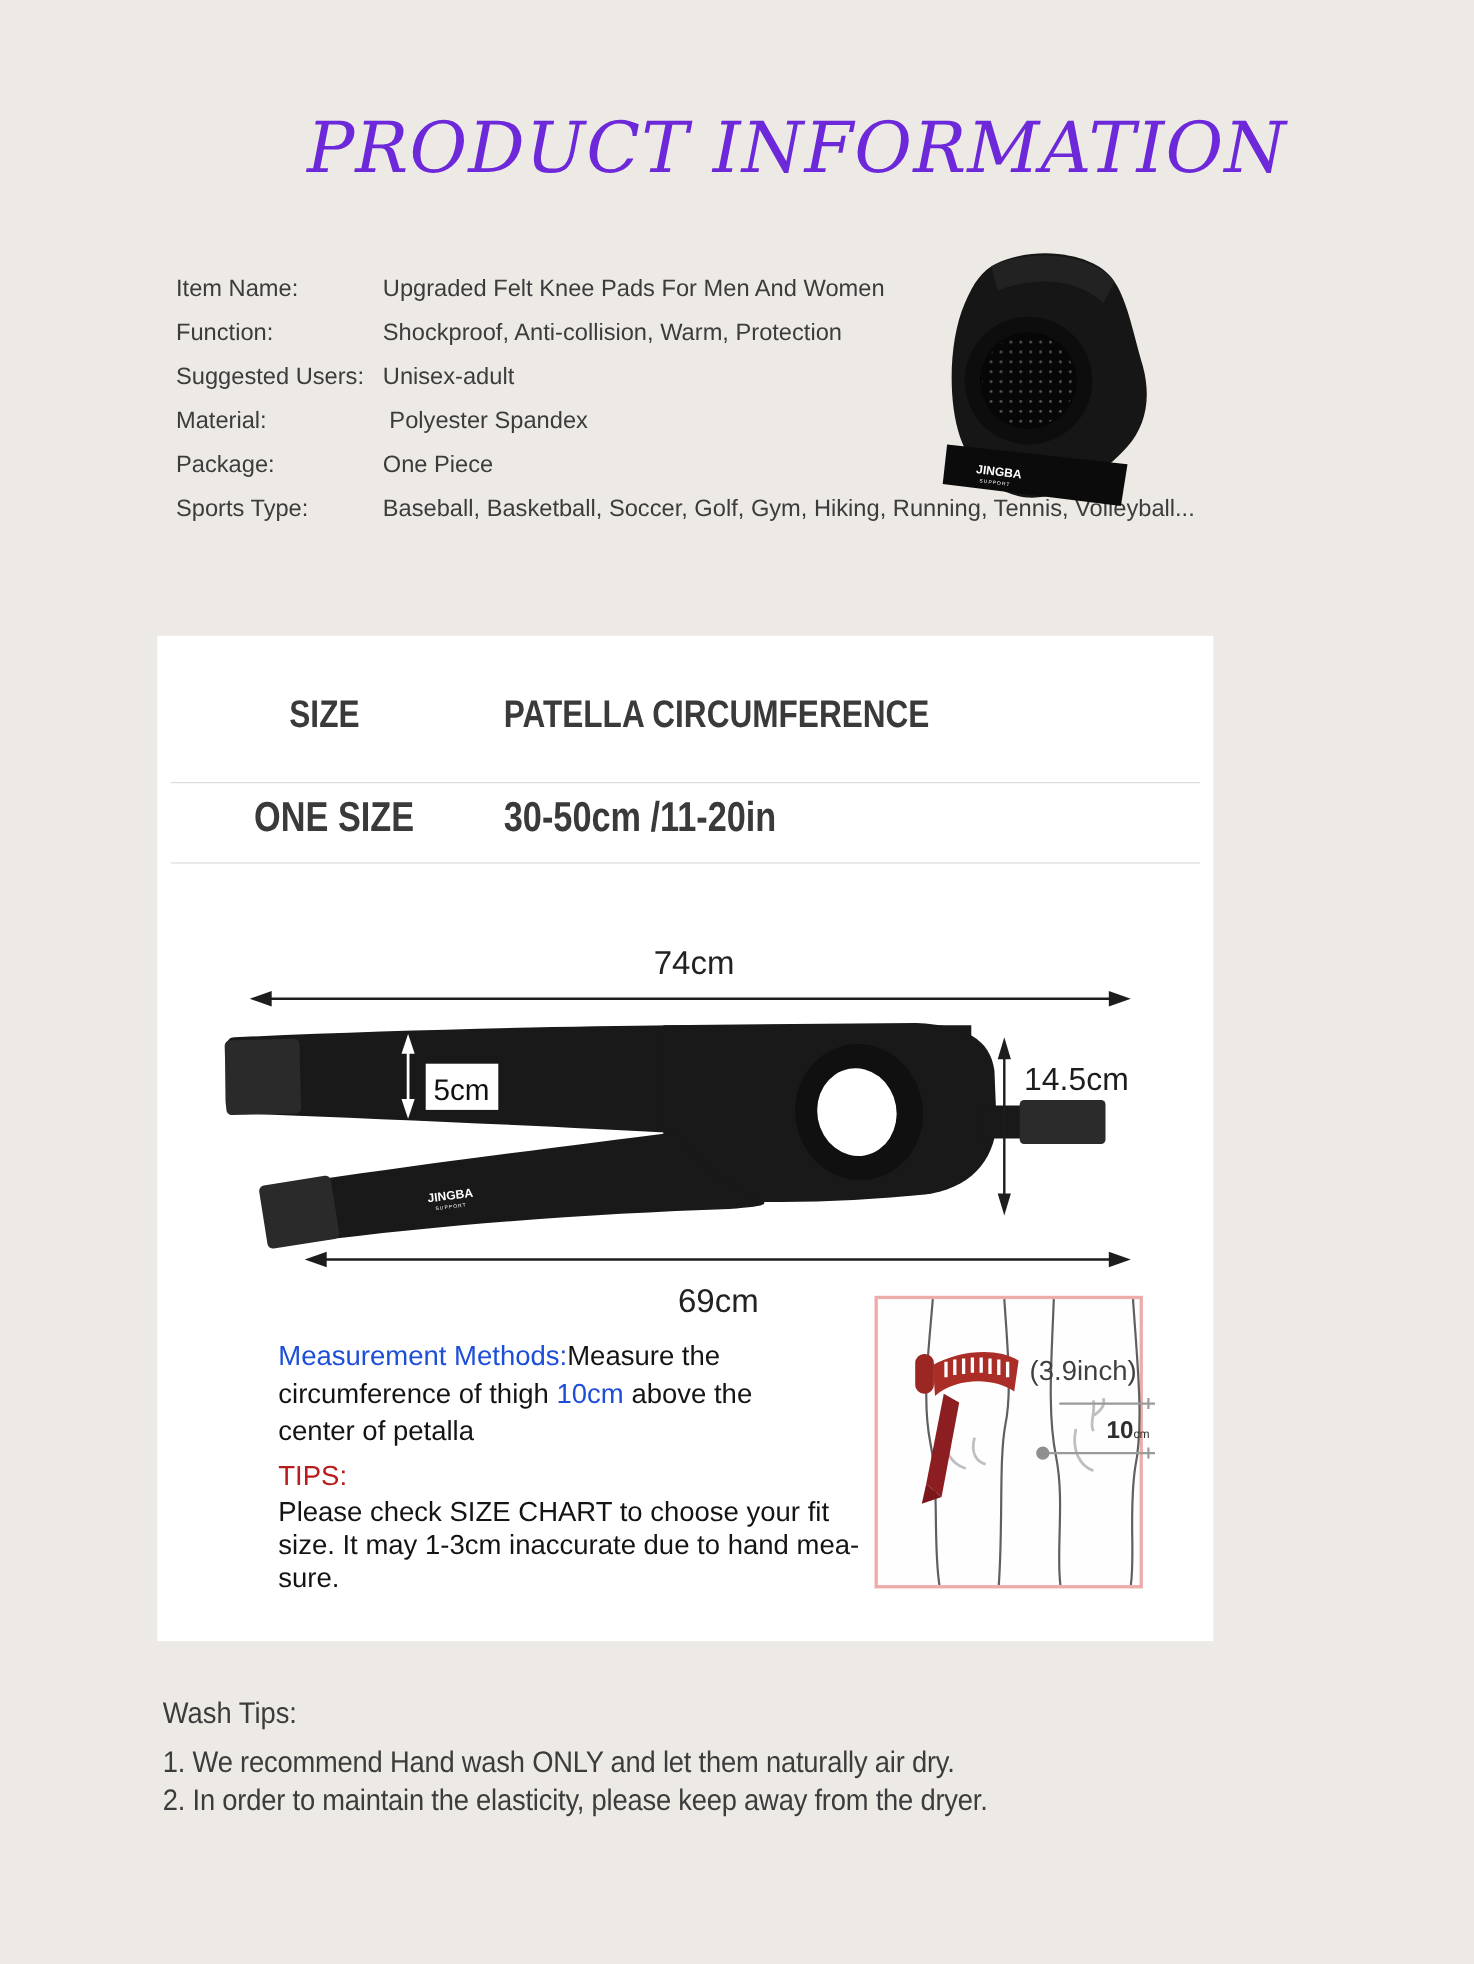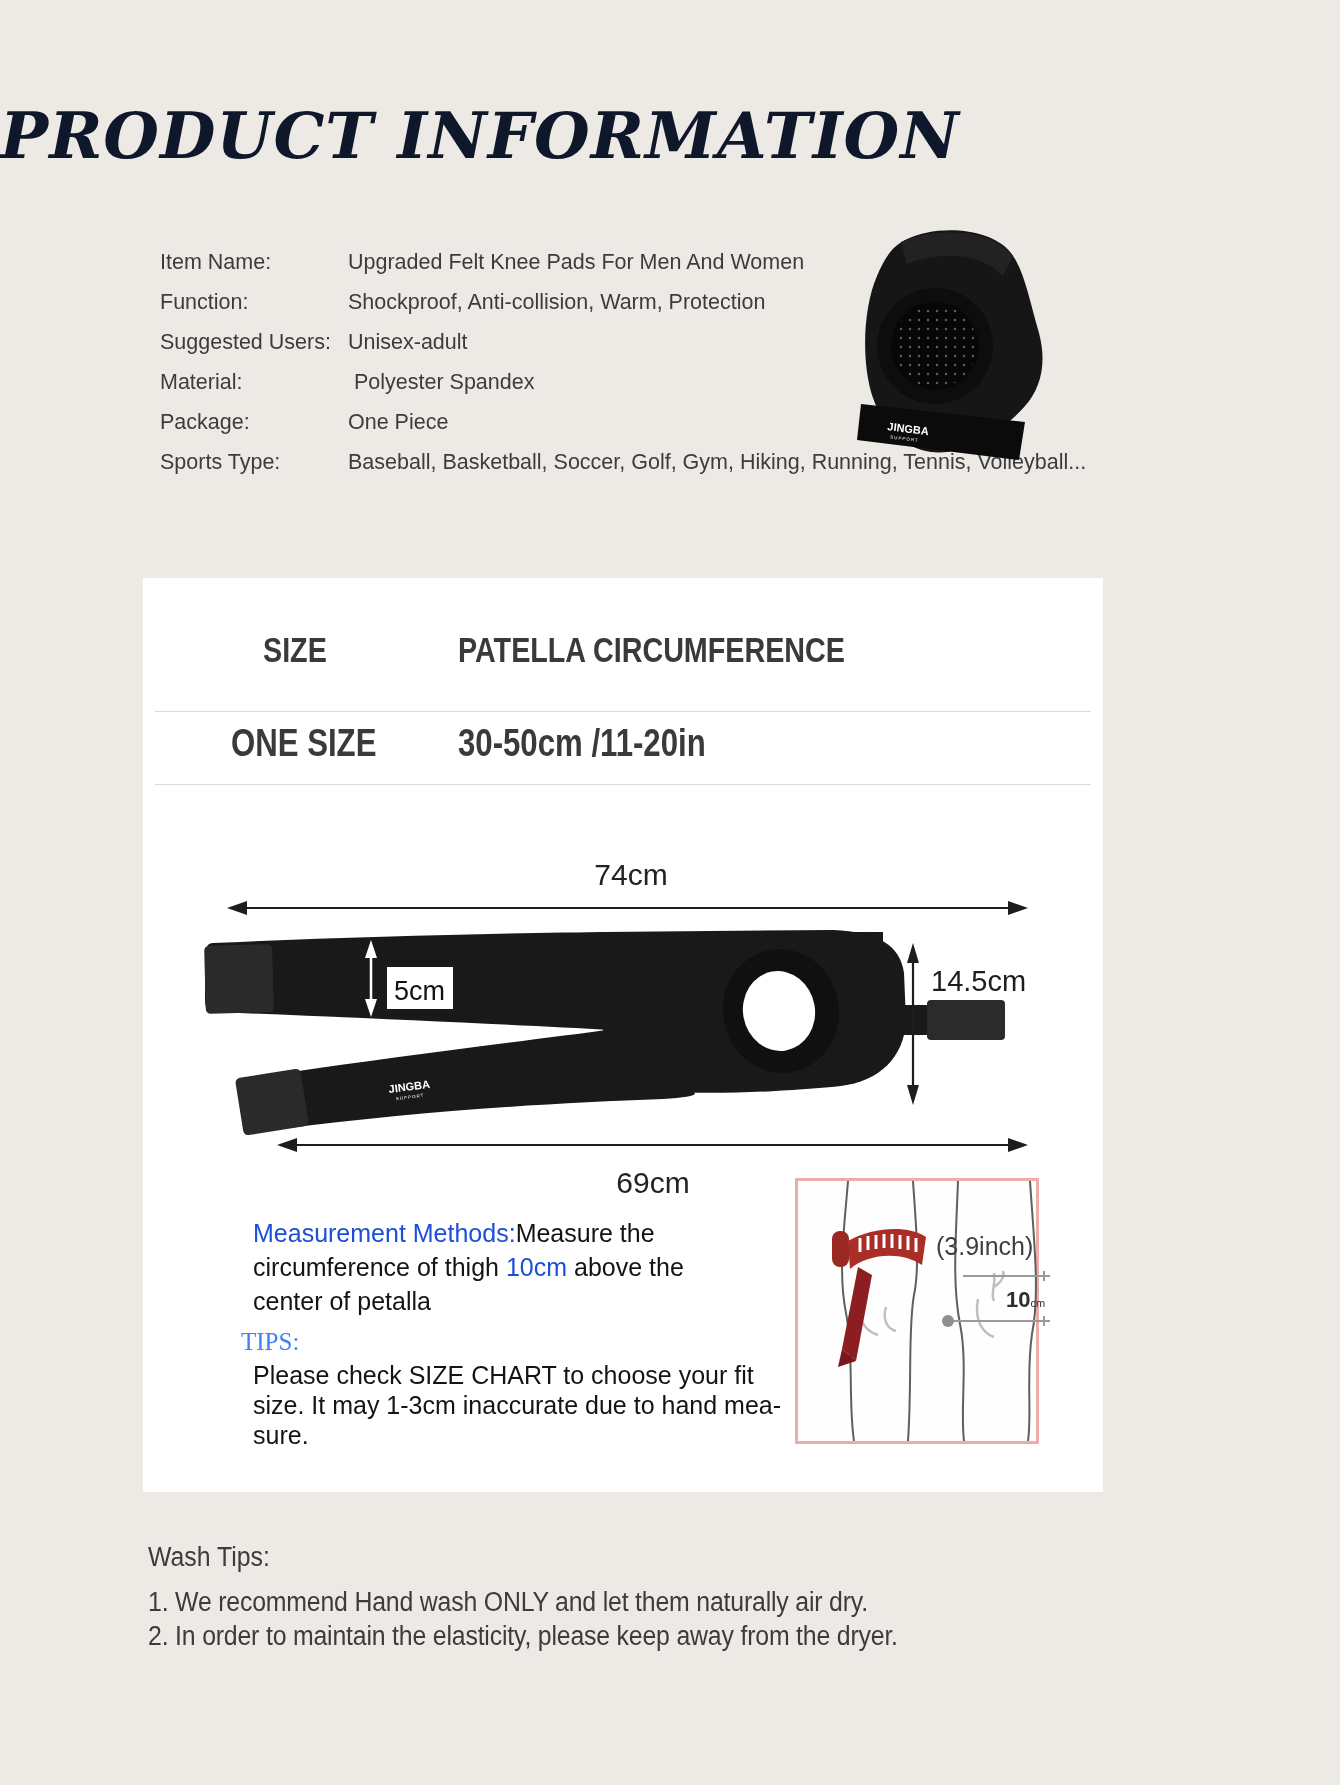--- a/index.html
+++ b/index.html
@@ -4,25 +4,25 @@
 <style>
   * { margin:0; padding:0; box-sizing:border-box; }
   body {
     width:1340px; height:1785px; position:relative; overflow:hidden;
     background:#edeae5;
     font-family:"Liberation Sans", sans-serif;
     color:#3d3d3d;
   }
   .page-title {
     position:absolute; top:98px; left:0; width:1170px;
-    text-align:left;
+    text-align:right;
     font-family:"DejaVu Serif", serif;
-    font-style:italic; font-weight:bold;
+    font-style:italic; font-weight:normal;
     font-size:64px; letter-spacing:1px;
-    color:#0f172a;
+    color:#6d28d9;
   }
   
   .details { position:absolute; left:160px; top:250px; }
   .drow { display:flex; align-items:flex-start; height:26px; margin-bottom:14px;
           font-size:21.5px; color:#3c3c3c; }
   .dlbl { width:188px; flex:0 0 188px; }
   .dval { white-space:pre; }
   
   .photo { position:absolute; left:843px; top:226px; width:200px; height:240px; }
   
@@ -33,21 +33,21 @@
   .col-circ { left:315px; top:52px; }
   .hr { position:absolute; left:12px; right:12px; height:1px; background:#dcd9d3; }
   .hr1 { top:133px; } .hr2 { top:206px; }
   .size-name { position:absolute; left:88px; top:144px; font-size:38px; font-weight:bold; color:#3a3a3a; white-space:nowrap; }
   .size-val  { position:absolute; left:315px; top:144px; font-size:38px; font-weight:bold; color:#3a3a3a; white-space:nowrap; }
   .diagram { position:absolute; left:0; top:255px; width:960px; height:390px; }
   
   .measure { position:absolute; left:110px; top:638px; width:492px;
              font-size:25px; line-height:34px; color:#141414; }
   .red { color:#1d4ed8; }
-  .tips-head { position:absolute; left:98px; top:750px; font-size:25px; color:#3b82f6;font-family:Liberation Serif, serif; }
+  .tips-head { position:absolute; left:110px; top:750px; font-size:25px; color:#b91c1c; }
   .tips-body { position:absolute; left:110px; top:782px; font-size:25px; line-height:30px; color:#141414; }
   
   .illus { position:absolute; left:652px; top:600px; width:244px; height:266px;
            border:3px solid #ecacaa; background:#fefefe; }
   
   .wash { position:absolute; left:148px; top:1542px; color:#3c3c3c; }
   .wash-head { font-size:27px; margin-bottom:12px; }
   .wash-item { font-size:27px; line-height:34px; letter-spacing:-0.2px; }
   .squeeze { display:inline-block; transform:scaleX(0.92); transform-origin:0 50%; white-space:nowrap; }
 </style>

